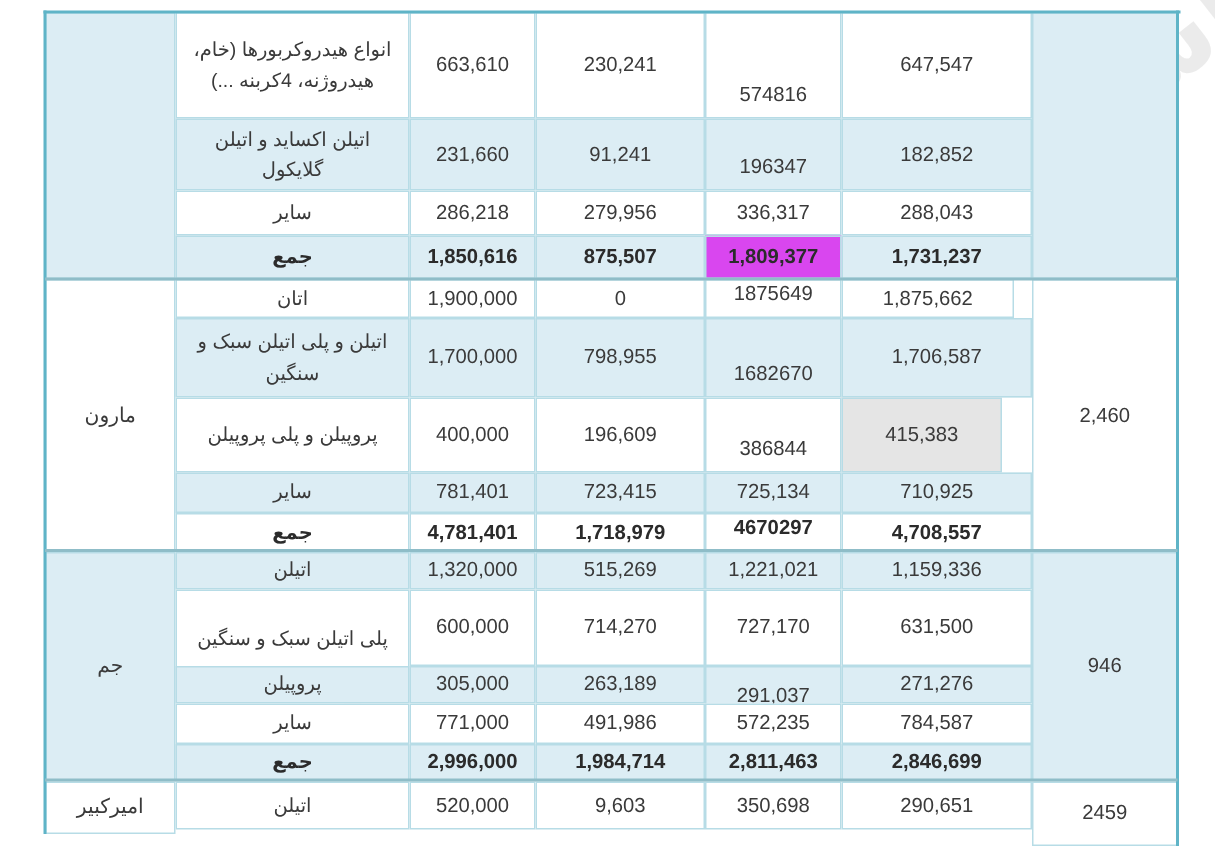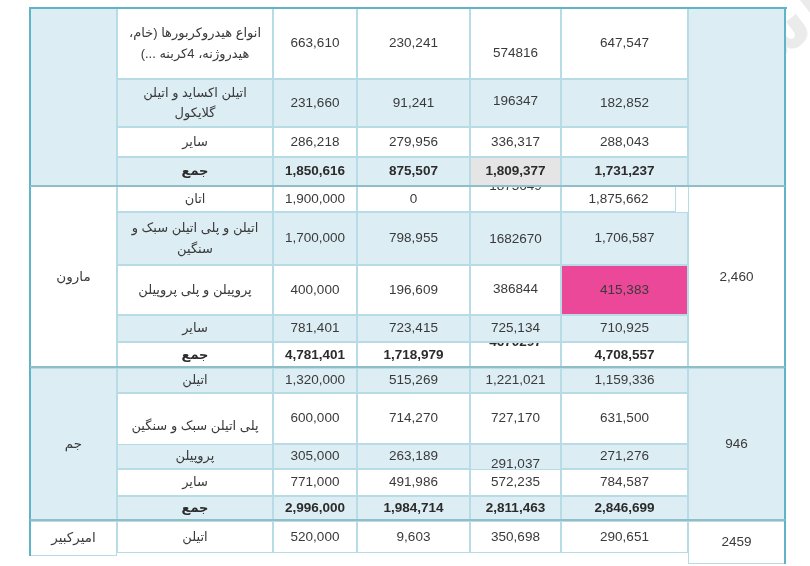--- a/index.html
+++ b/index.html
@@ -10,21 +10,21 @@
     -webkit-font-smoothing:antialiased;
   }
   .cell{
     position:absolute;box-sizing:border-box;
     display:flex;align-items:center;justify-content:center;
     border:1px solid #b7dce6;
     color:#3a3a3a;font-size:13.5px;line-height:1.55;
     direction:rtl;text-align:center;white-space:pre-line;
     overflow:hidden;
   }
-  .cell.bottom{align-items:flex-end;padding-bottom:14px;}
+  .cell.bottom{align-items:flex-end;padding-bottom:4px;}
   .cell.bold{font-weight:bold;color:#2b2b2b;}
   .cell.product{font-size:13px;padding:2px 8px;}
   .overlay{position:absolute;pointer-events:none;}
   .watermark-frag{
     position:absolute;direction:rtl;
     font-weight:bold;color:#8a8a8a;opacity:0.16;
     transform:rotate(-38deg);transform-origin:center;
     pointer-events:none;white-space:nowrap;
   }
 </style>
@@ -51,39 +51,39 @@
       <div class="cell bottom" style="left: 470px; top: 79px; width: 91px; height: 48px; background: rgb(220, 237, 244);">196347</div>
       <div class="cell" style="left: 561px; top: 79px; width: 127px; height: 48px; background: rgb(220, 237, 244);">182,852</div>
       <div class="cell product" style="left: 117px; top: 127px; width: 156px; height: 30px; background: rgb(255, 255, 255);">سایر</div>
       <div class="cell" style="left: 273px; top: 127px; width: 84px; height: 30px; background: rgb(255, 255, 255);">286,218</div>
       <div class="cell" style="left: 357px; top: 127px; width: 113px; height: 30px; background: rgb(255, 255, 255);">279,956</div>
       <div class="cell" style="left: 470px; top: 127px; width: 91px; height: 30px; background: rgb(255, 255, 255);">336,317</div>
       <div class="cell" style="left: 561px; top: 127px; width: 127px; height: 30px; background: rgb(255, 255, 255);">288,043</div>
       <div class="cell bold product" style="left: 117px; top: 157px; width: 156px; height: 29px; background: rgb(220, 237, 244);">جمع</div>
       <div class="cell bold" style="left: 273px; top: 157px; width: 84px; height: 29px; background: rgb(220, 237, 244);">1,850,616</div>
       <div class="cell bold" style="left: 357px; top: 157px; width: 113px; height: 29px; background: rgb(220, 237, 244);">875,507</div>
-      <div class="cell bold" style="left: 470px; top: 157px; width: 91px; height: 29px; background: #e5e5e5;">1,809,377</div>
+      <div class="cell bold" style="left: 470px; top: 157px; width: 91px; height: 29px; background: #d946ef;">1,809,377</div>
       <div class="cell bold" style="left: 561px; top: 157px; width: 127px; height: 29px; background: rgb(220, 237, 244);">1,731,237</div>
       <div class="cell" style="left: 30px; top: 186px; width: 87px; height: 182px; background: rgb(255, 255, 255);">مارون</div>
       <div class="cell" style="left: 688px; top: 186px; width: 97px; height: 182px; background: rgb(255, 255, 255);">2,460</div>
       <div class="cell product" style="left: 117px; top: 186px; width: 156px; height: 26px; background: rgb(255, 255, 255);">اتان</div>
       <div class="cell" style="left: 273px; top: 186px; width: 84px; height: 26px; background: rgb(255, 255, 255);">1,900,000</div>
       <div class="cell" style="left: 357px; top: 186px; width: 113px; height: 26px; background: rgb(255, 255, 255);">0</div>
       <div class="cell bottom" style="left: 470px; top: 186px; width: 91px; height: 26px; background: rgb(255, 255, 255);">1875649</div>
       <div class="cell" style="left: 561px; top: 186px; width: 115px; height: 26px; background: rgb(255, 255, 255);">1,875,662</div>
       <div class="cell product" style="left: 117px; top: 212px; width: 156px; height: 53px; background: rgb(220, 237, 244);">اتیلن و پلی اتیلن سبک و سنگین</div>
       <div class="cell" style="left: 273px; top: 212px; width: 84px; height: 53px; background: rgb(220, 237, 244);">1,700,000</div>
       <div class="cell" style="left: 357px; top: 212px; width: 113px; height: 53px; background: rgb(220, 237, 244);">798,955</div>
       <div class="cell bottom" style="left: 470px; top: 212px; width: 91px; height: 53px; background: rgb(220, 237, 244);">1682670</div>
       <div class="cell" style="left: 561px; top: 212px; width: 127px; height: 53px; background: rgb(220, 237, 244);">1,706,587</div>
       <div class="cell product" style="left: 117px; top: 265px; width: 156px; height: 50px; background: rgb(255, 255, 255);">پروپیلن و پلی پروپیلن</div>
       <div class="cell" style="left: 273px; top: 265px; width: 84px; height: 50px; background: rgb(255, 255, 255);">400,000</div>
       <div class="cell" style="left: 357px; top: 265px; width: 113px; height: 50px; background: rgb(255, 255, 255);">196,609</div>
       <div class="cell bottom" style="left: 470px; top: 265px; width: 91px; height: 50px; background: rgb(255, 255, 255);">386844</div>
-      <div class="cell" style="left: 561px; top: 265px; width: 127px; height: 50px; background: #ec4899;">415,383</div>
+      <div class="cell" style="left: 561px; top: 265px; width: 107px; height: 50px; background: #e5e5e5;">415,383</div>
       <div class="cell product" style="left: 117px; top: 315px; width: 156px; height: 27px; background: rgb(220, 237, 244);">سایر</div>
       <div class="cell" style="left: 273px; top: 315px; width: 84px; height: 27px; background: rgb(220, 237, 244);">781,401</div>
       <div class="cell" style="left: 357px; top: 315px; width: 113px; height: 27px; background: rgb(220, 237, 244);">723,415</div>
       <div class="cell" style="left: 470px; top: 315px; width: 91px; height: 27px; background: rgb(220, 237, 244);">725,134</div>
       <div class="cell" style="left: 561px; top: 315px; width: 127px; height: 27px; background: rgb(220, 237, 244);">710,925</div>
       <div class="cell bold product" style="left: 117px; top: 342px; width: 156px; height: 26px; background: rgb(255, 255, 255);">جمع</div>
       <div class="cell bold" style="left: 273px; top: 342px; width: 84px; height: 26px; background: rgb(255, 255, 255);">4,781,401</div>
       <div class="cell bold" style="left: 357px; top: 342px; width: 113px; height: 26px; background: rgb(255, 255, 255);">1,718,979</div>
       <div class="cell bold bottom" style="left: 470px; top: 342px; width: 91px; height: 26px; background: rgb(255, 255, 255);">4670297</div>
       <div class="cell bold" style="left: 561px; top: 342px; width: 127px; height: 26px; background: rgb(255, 255, 255);">4,708,557</div>

